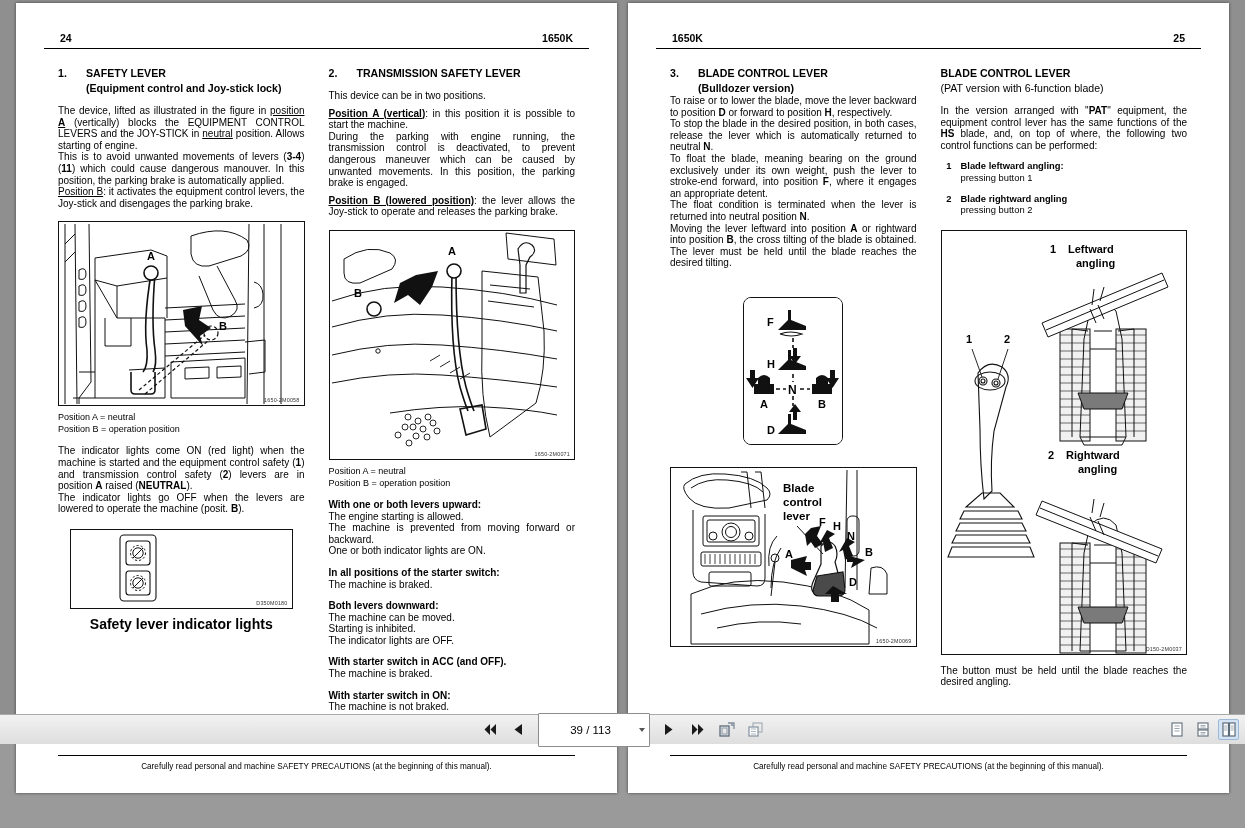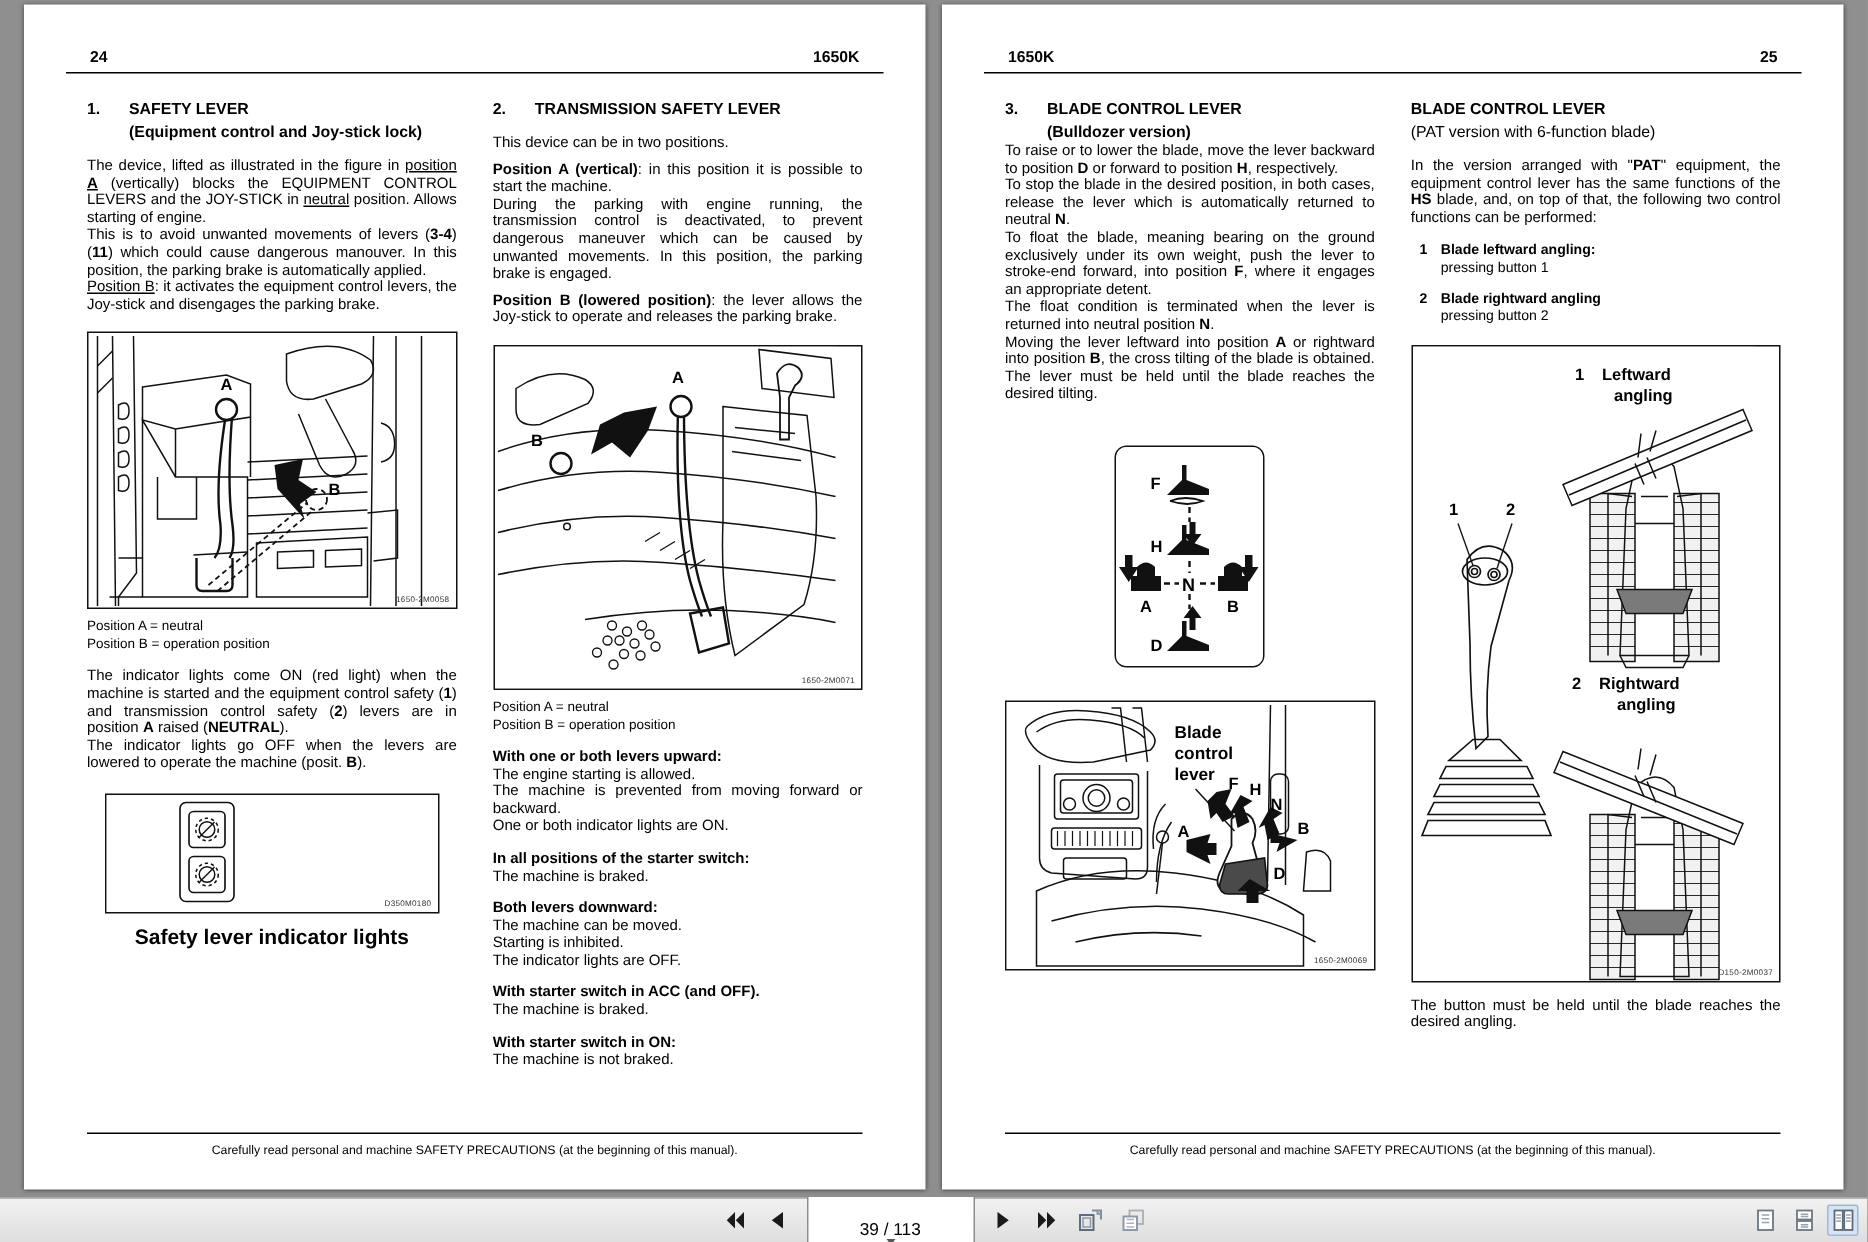--- a/index.html
+++ b/index.html
@@ -5,21 +5,21 @@
   * { box-sizing: border-box; }
   html, body {
     margin: 0; padding: 0;
     width: 1245px; height: 828px;
     background: #9a9a9a;
     font-family: "Liberation Sans", sans-serif;
     overflow: hidden;
   }
   #viewer {
     position: relative;
-    width: 1245px; height: 828px;
+    width: 1245px; height: 744px;
     background: #8f8f8f;
   }
   .pages-area {
     position: absolute;
     left: 0; top: 0; right: 0;
     height: 798px;
     display: flex;
     justify-content: center;
     gap: 11px;
     padding-top: 3px;
@@ -78,21 +78,21 @@
     line-height: 11.6px;
     margin: 0;
     text-align: justify;
     color: #000;
   }
   p.body.gap { margin-top: 10px; }
   p.body.gap-sm { margin-top: 6px; }
   p.body.nj { text-align: left; }
   .b { font-weight: bold; }
   .u { text-decoration: underline; }
-  .lead { font-weight: bold; }
+  .lead { font-weight: bold; text-decoration: underline; }
 
   .caplines {
     font-size: 9px; line-height: 12px; margin-top: 5px;
   }
 
   .numlist { margin: 9px 0 0 0; padding: 0; list-style: none; }
   .numlist li { display: flex; font-size: 9.4px; line-height: 11.6px; margin-bottom: 9px; }
   .numlist li .n { width: 20px; flex: none; text-align: right; padding-right: 9px; font-weight: bold; }
   .numlist li .t .hd { font-weight: bold; display: block; }
 
@@ -155,21 +155,20 @@
     border-radius: 2px;
     cursor: pointer;
   }
   .pagebox {
     display: flex; align-items: center;
     width: 112px; height: 20px;
     background: #fff;
     border: 1px solid #8d8d8d;
     border-radius: 1px;
     padding: 16px 4px;
-    flex-direction: column;
   }
   .pagebox .pnum {
     flex: 1; text-align: center;
     font-size: 11.5px; color: #000;
   }
   .pagebox .caret {
     width: 0; height: 0;
     border-left: 3.5px solid transparent;
     border-right: 3.5px solid transparent;
     border-top: 4px solid #555;
@@ -526,21 +525,21 @@
               <div class="figcode">1650-2M0069</div>
             </div>
           </div>
 
           <div class="col">
             <h2 class="sec">
               <span class="ttl">BLADE CONTROL LEVER</span>
             </h2>
             <div class="subttl plain">(PAT version with 6-function blade)</div>
 
-            <p class="body gap"><span>In the version arranged with "</span><span class="b">PAT</span><span>" equipment, the equipment control lever has the same functions of the </span><span class="b">HS</span><span> blade, and, on top of that, the following two control functions can be performed:</span></p>
+            <p class="body gap"><span>In the version arranged with "</span><span class="b">PAT</span><span>" equipment, the equipment control lever has the same functions of the </span><span class="b">HS</span><span> blade, and, on top of where, the following two control functions can be performed:</span></p>
 
             <ul class="numlist">
               <li>
                 <span class="n">1</span>
                 <span class="t">
                   <span class="hd">Blade leftward angling:</span>
                   <span>pressing button 1</span>
                 </span>
               </li>
               <li>

